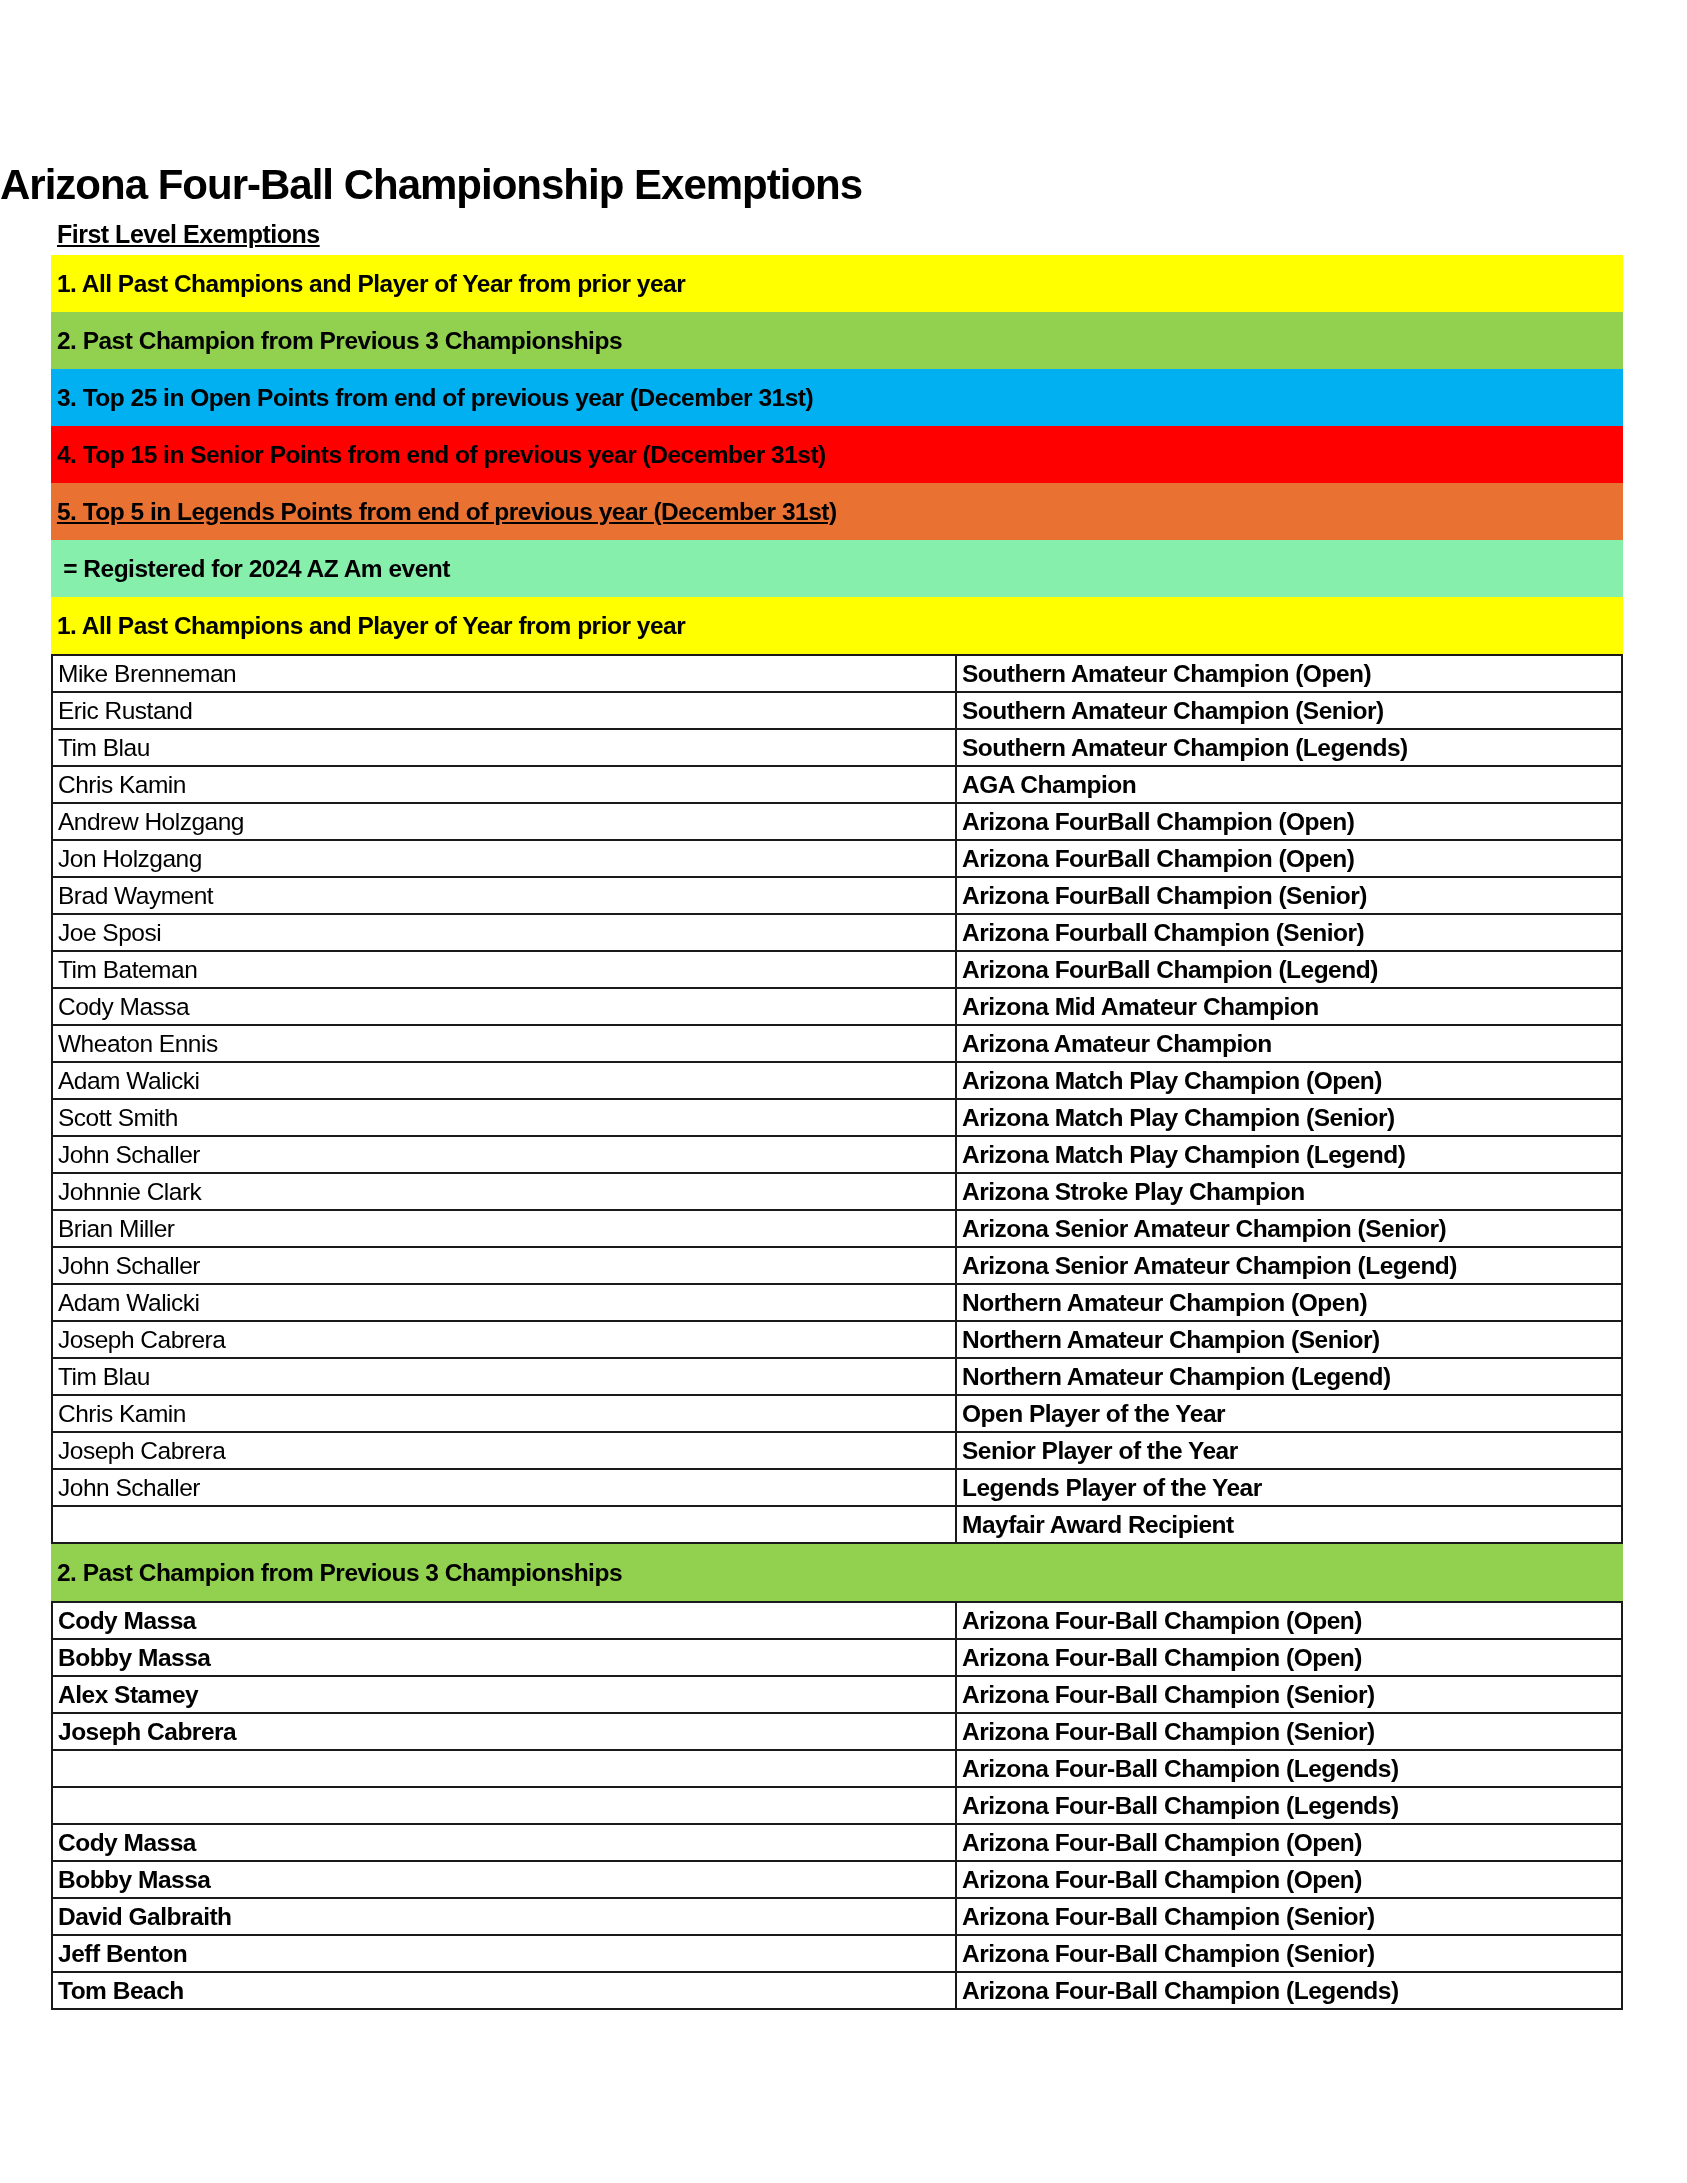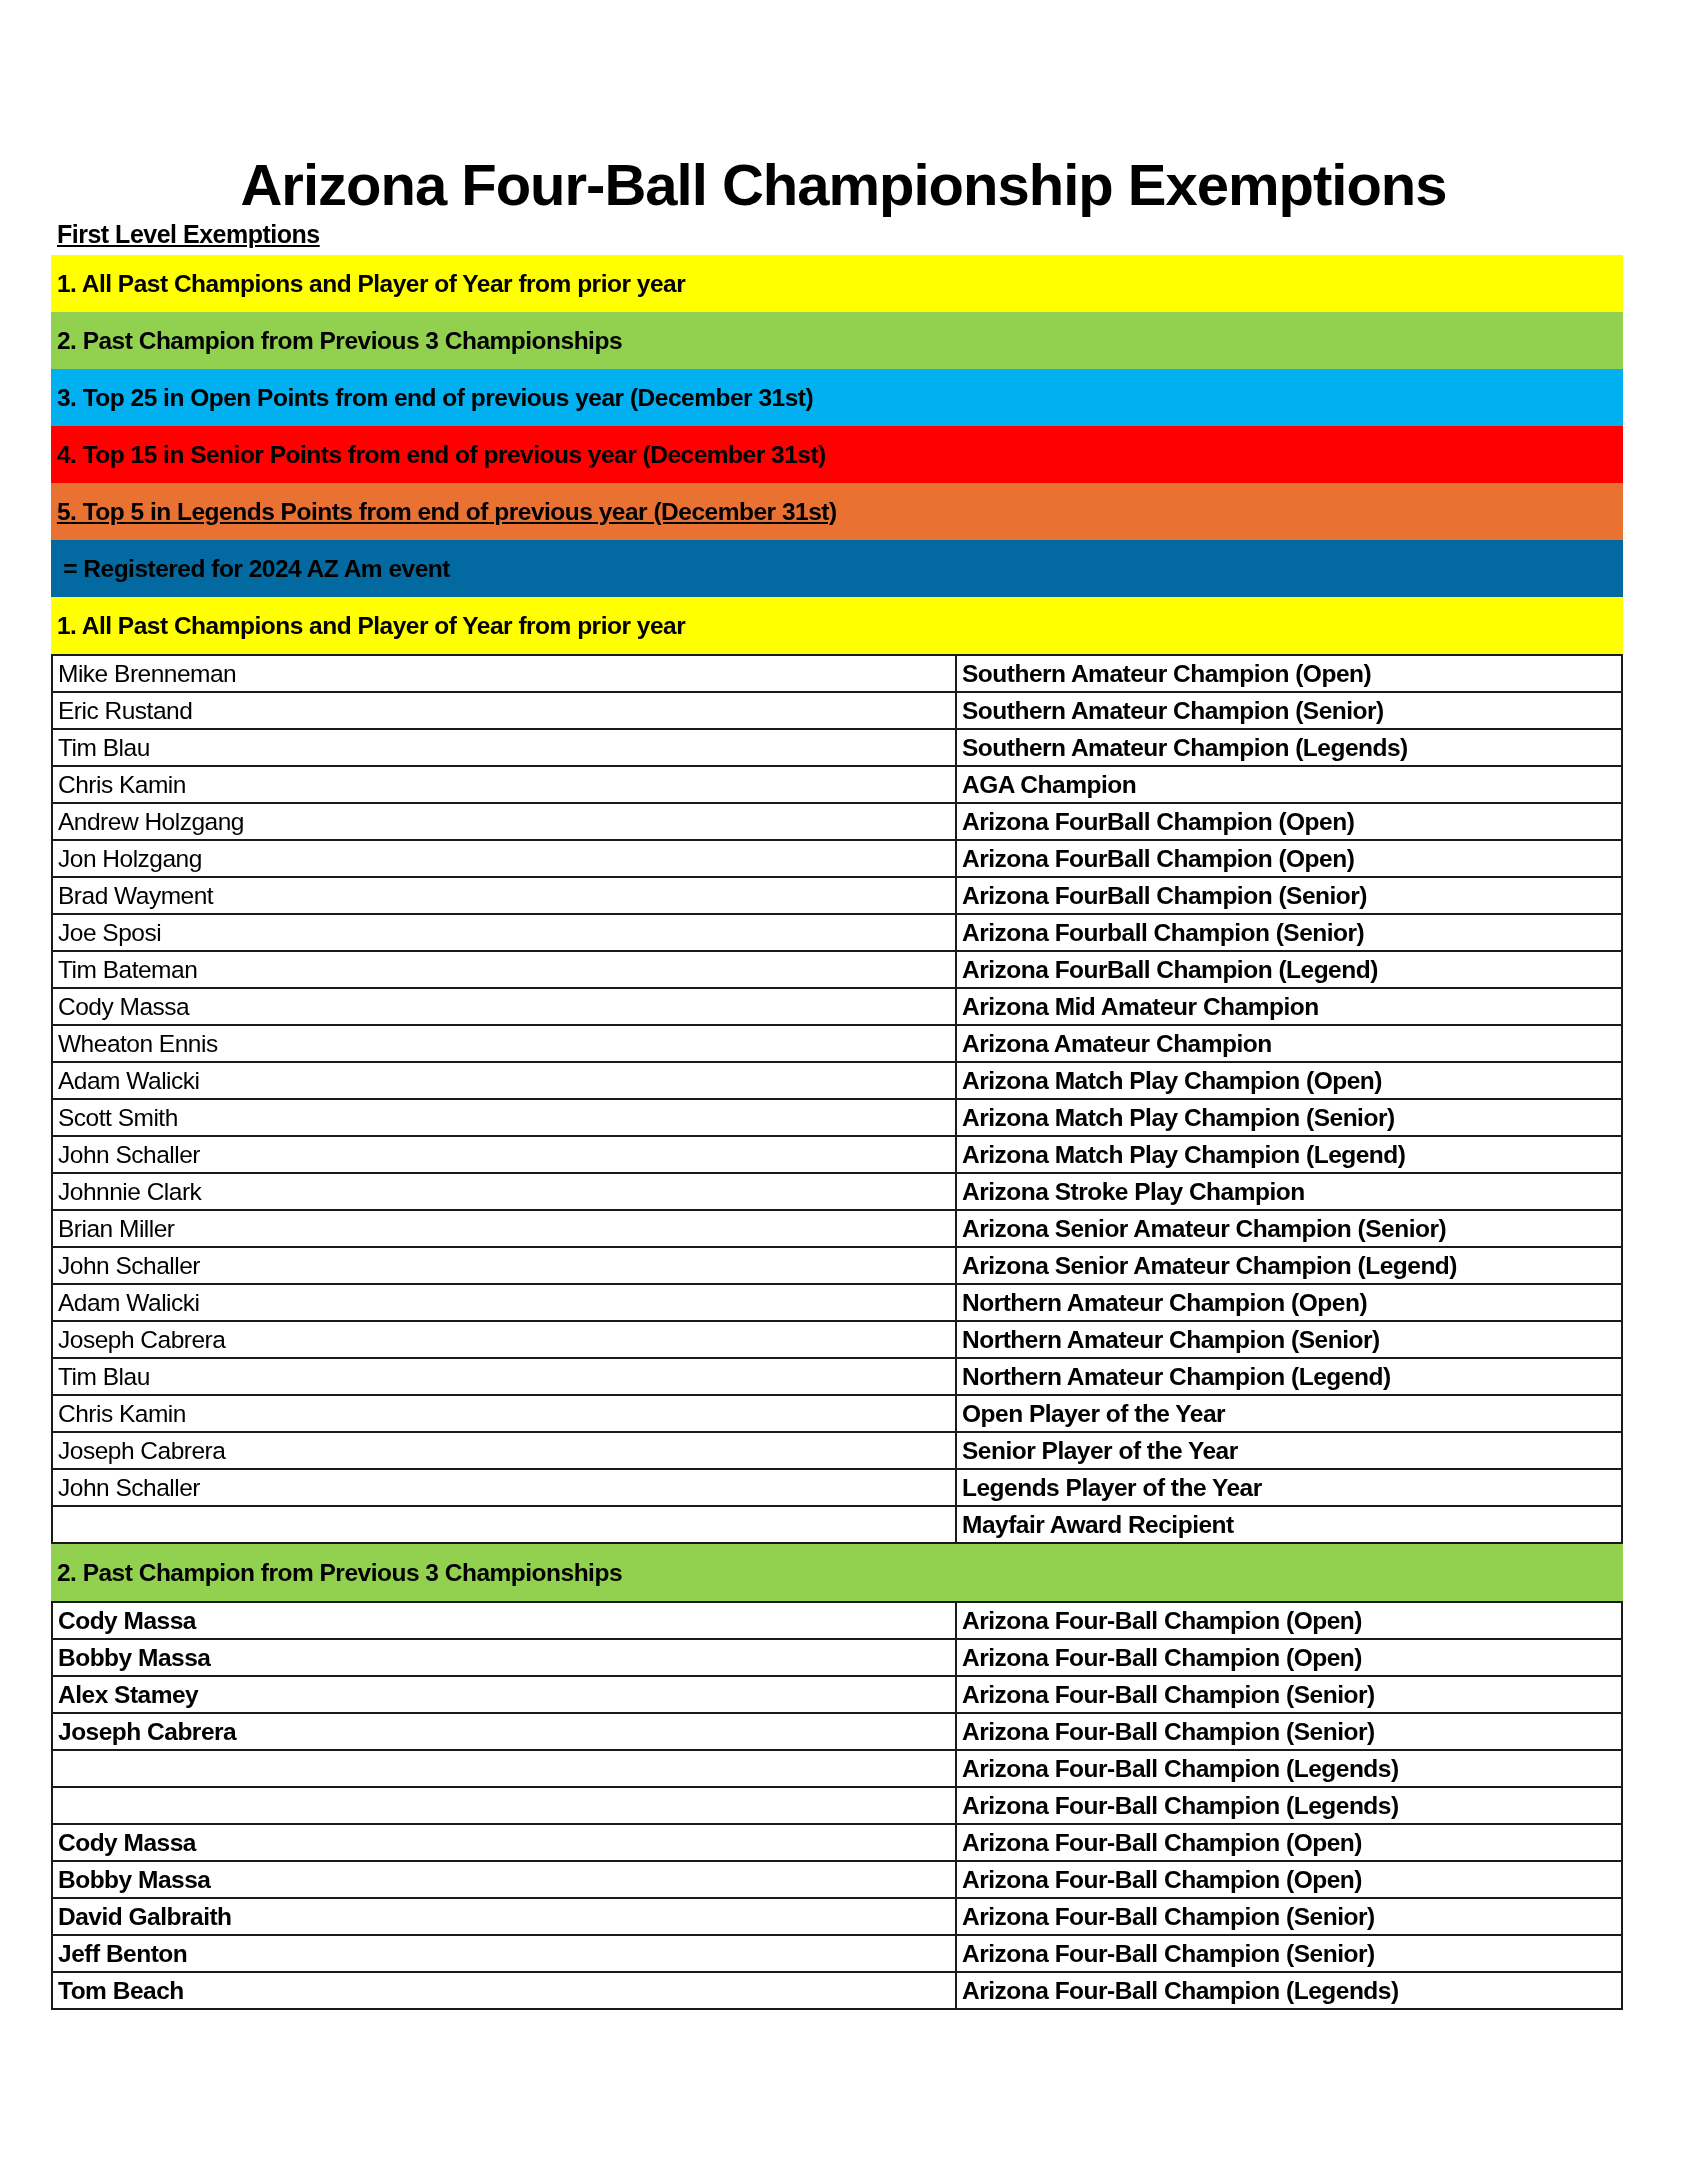--- a/index.html
+++ b/index.html
@@ -1,19 +1,19 @@
 <!DOCTYPE html>
 <html style="font-size:13.5px"><head>
 <meta charset="utf-8">
 <style>
   html, body { margin: 0; padding: 0; background: #ffffff; }
   body { width: 1687px; height: 2183px; position: relative; overflow: hidden;
          font-family: "Liberation Sans", "DejaVu Sans", sans-serif; color: #000; }
-  .title { position: absolute; left: 0; width: 1687px; top: 159px; text-align: center;
-           font-size: 58px; font-weight: bold; letter-spacing: -1px; line-height: 51px; }
+  .title { position: absolute; left: 0; width: 1687px; top: 159px; 
+           font-size: 42px; font-weight: bold; letter-spacing: -1px; line-height: 51px; }
   .subhead { position: absolute; left: 57px; top: 219px; font-size: 25px; font-weight: bold;
              text-decoration: underline; letter-spacing: -0.5px; line-height: 30px; }
   .sheet { position: absolute; left: 51px; top: 255px; width: 1572px; }
   .band { height: 57px; box-sizing: border-box; display: flex; align-items: center;
           padding-left: 5.9px; font-size: 24.5px; font-weight: bold; letter-spacing: -0.5px; white-space: nowrap; }
   table.grid { width: 100%; border-collapse: collapse; table-layout: fixed; }
   table.grid td { border: 2.5px solid #1a1a1a; height: 35px; padding: 0 0 0 5px;
                   font-size: 24.5px; letter-spacing: -0.5px; white-space: nowrap; overflow: hidden; vertical-align: middle; }
   table.grid td.col-name { width: 897px; }
   table.grid td.col-title { font-weight: bold; }
@@ -25,21 +25,21 @@
 <div class="title">Arizona Four-Ball Championship Exemptions</div>
 <div class="subhead">First Level Exemptions</div>
 
 <div class="sheet">
   <div>
     <div class="band" style="background: rgb(255, 255, 0);">1. All Past Champions and Player of Year from prior year</div>
     <div class="band" style="background: rgb(146, 208, 80);">2. Past Champion from Previous 3 Championships</div>
     <div class="band" style="background: rgb(0, 176, 240);">3. Top 25 in Open Points from end of previous year (December 31st)</div>
     <div class="band" style="background: rgb(255, 0, 0);">4. Top 15 in Senior Points from end of previous year (December 31st)</div>
     <div class="band" style="background: rgb(233, 113, 50); text-decoration: underline;">5. Top 5 in Legends Points from end of previous year (December 31st)</div>
-    <div class="band" style="white-space: pre; background: #0369a1;"> = Registered for 2024 AZ Am event</div>
+    <div class="band" style="white-space: pre; background: #86efac;"> = Registered for 2024 AZ Am event</div>
   </div>
 
   <div>
     <div class="band" style="background: rgb(255, 255, 0);">1. All Past Champions and Player of Year from prior year</div>
     <table class="grid">
       <tbody>
           <tr>
             <td class="col-name">Mike Brenneman</td>
             <td class="col-title">Southern Amateur Champion (Open)</td>
           </tr>

